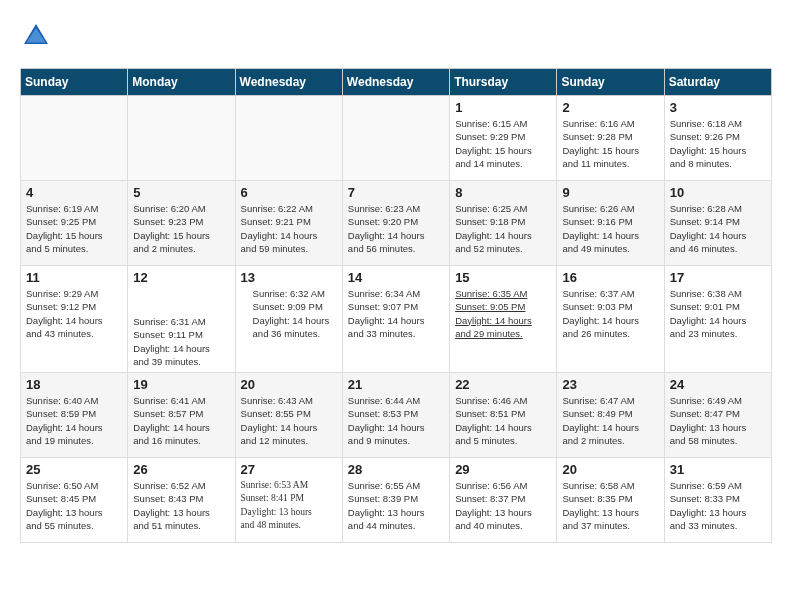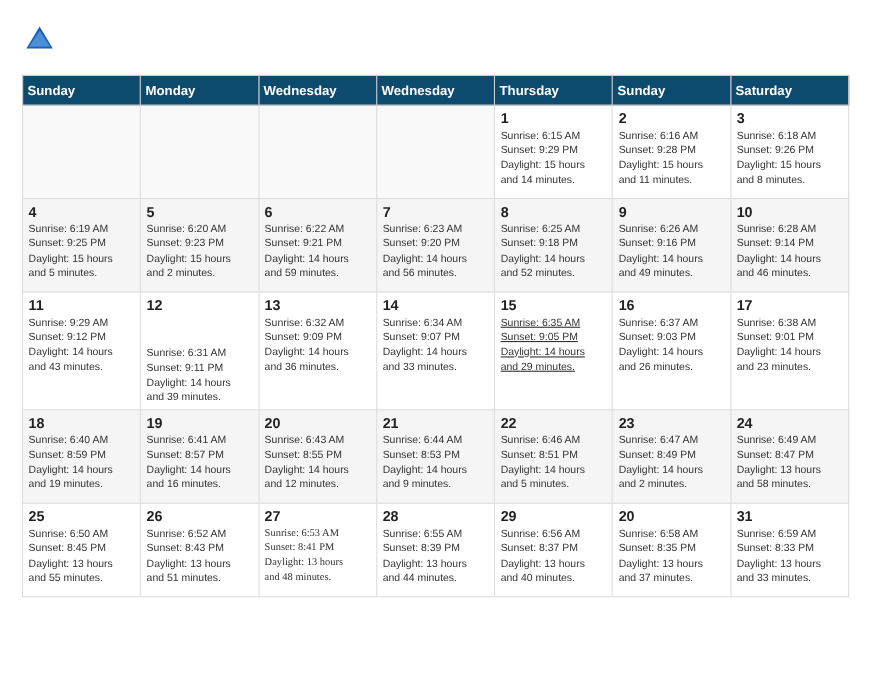--- a/index.html
+++ b/index.html
@@ -218,21 +218,21 @@
         </td>
         <td>
           <span class="day-number">12</span>
           <div class="day-info" style="white-space: pre-line; margin-top: 30px;">Sunrise: 6:31 AM
 Sunset: 9:11 PM
 Daylight: 14 hours
 and 39 minutes.</div>
         </td>
         <td>
           <span class="day-number">13</span>
-          <div class="day-info" style="white-space: pre-line;">Sunrise: 6:32 AM
+          <div class="day-info" style="white-space: pre-line; margin-left: 12px;">Sunrise: 6:32 AM
 Sunset: 9:09 PM
 Daylight: 14 hours
 and 36 minutes.</div>
         </td>
         <td>
           <span class="day-number">14</span>
           <div class="day-info" style="white-space: pre-line;">Sunrise: 6:34 AM
 Sunset: 9:07 PM
 Daylight: 14 hours
 and 33 minutes.</div>

